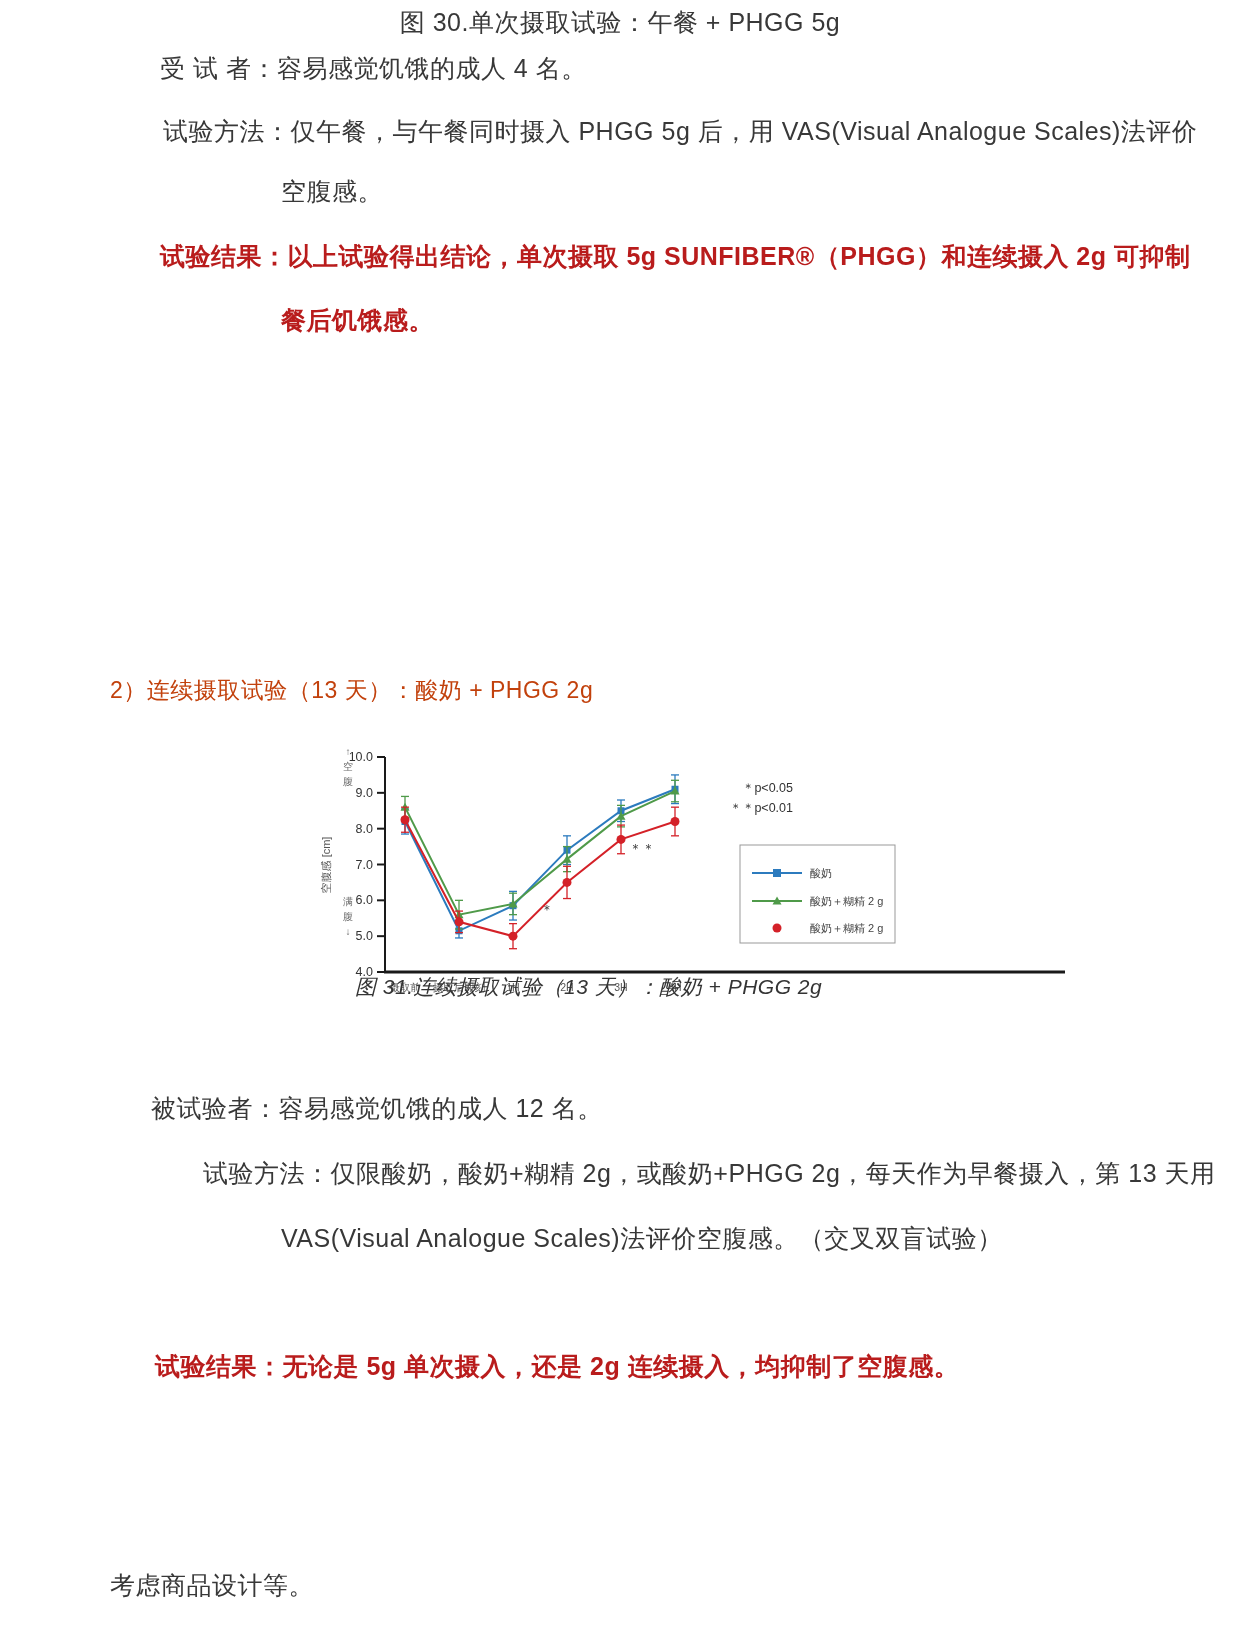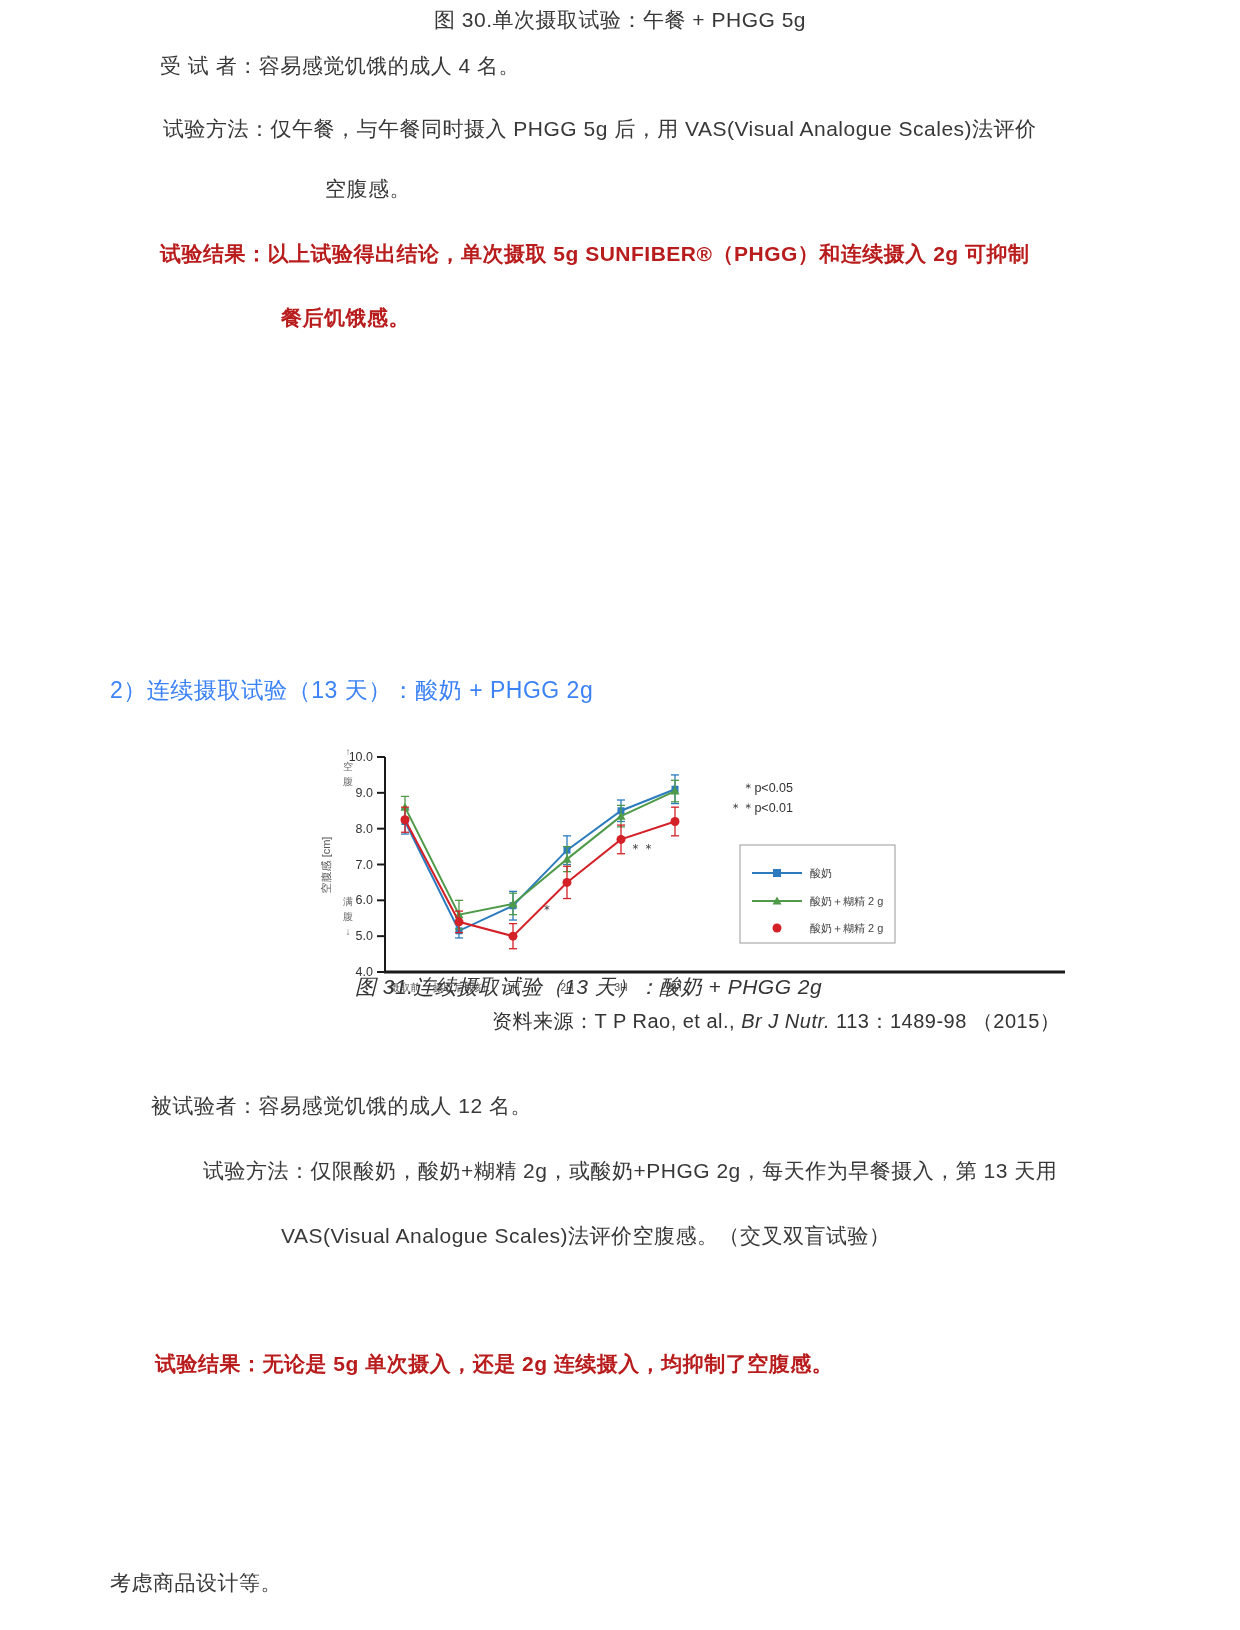--- a/index.html
+++ b/index.html
@@ -1,23 +1,23 @@
 <!DOCTYPE html>
 <html><head>
 <meta charset="utf-8">
 <style>
   html,body{margin:0;padding:0;background:#ffffff;}
   #page{
     position:relative;width:1240px;height:1630px;background:#ffffff;overflow:hidden;
     font-family:"Liberation Sans","DejaVu Sans",sans-serif;color:#383838;
   }
-  .line{position:absolute;white-space:nowrap;font-size:21px;letter-spacing:0.5px;}
+  .line{position:absolute;white-space:nowrap;font-size:25px;letter-spacing:0.5px;}
   .center{left:0;width:1240px;text-align:center;}
   .red{color:#b91c1c;font-weight:bold;}
-  .heading{font-size:23px;color:#3b82f6;}
+  .heading{font-size:23px;color:#c2410c;}
   .caption{font-size:21px;color:#343434;}
   .source{font-size:20px;color:#343434;}
   .ital{font-style:italic;}
   #chart-wrap{position:absolute;left:310px;top:715px;width:790px;height:300px;}
   svg text{font-family:"Liberation Sans","DejaVu Sans",sans-serif;}
 </style>
 </head>
 <body>
 
 <div id="page">
@@ -26,21 +26,21 @@
     <span>图 30.单次摄取试验：午餐 + PHGG 5g</span>
   </div>
 
   <div class="line" style="top:52px;left:160px;">
     <span>受 试 者：</span><span>容易感觉饥饿的成人 4 名。</span>
   </div>
 
   <div class="line" style="top:115px;left:163px;">
     <span>试验方法：</span><span>仅午餐，与午餐同时摄入 PHGG 5g 后，用 VAS(Visual Analogue Scales)法评价</span>
   </div>
-  <div class="line" style="top:175px;left:281px;margin-left:44px;">
+  <div class="line" style="top:175px;left:281px;">
     <span>空腹感。</span>
   </div>
 
   <div class="line red" style="top:240px;left:160px;">
     <span>试验结果：</span><span>以上试验得出结论，单次摄取 5g SUNFIBER®（PHGG）和连续摄入 2g 可抑制</span>
   </div>
   <div class="line red" style="top:304px;left:281px;">
     <span>餐后饥饿感。</span>
   </div>
 
@@ -167,23 +167,20 @@
         <text x="500" y="190" font-size="11" fill="#444">酸奶＋糊精 2 g</text>
         <circle cx="467" cy="213" r="4.5" fill="#d42128"></circle>
         <text x="500" y="217" font-size="11" fill="#444">酸奶＋糊精 2 g</text>
       </svg>
   </div>
 
   <div class="line caption" style="top:973px;left:355px;font-style:italic;">
     <span>图 31.连续摄取试验（13 天）：酸奶 + PHGG 2g</span>
   </div>
 
-  <div class="line source" style="top:1008px;left:492px;">
-    <span>资料来源：T P Rao, et al., </span><span class="ital">Br J Nutr.</span><span> 113：1489-98 （2015）</span>
-  </div>
 
   <div class="line" style="top:1092px;left:151px;">
     <span>被试验者：</span><span>容易感觉饥饿的成人 12 名。</span>
   </div>
 
   <div class="line" style="top:1157px;left:162px;margin-left:41px;">
     <span>试验方法：</span><span>仅限酸奶，酸奶+糊精 2g，或酸奶+PHGG 2g，每天作为早餐摄入，第 13 天用</span>
   </div>
   <div class="line" style="top:1222px;left:281px;">
     <span>VAS(Visual Analogue Scales)法评价空腹感。（交叉双盲试验）</span>

